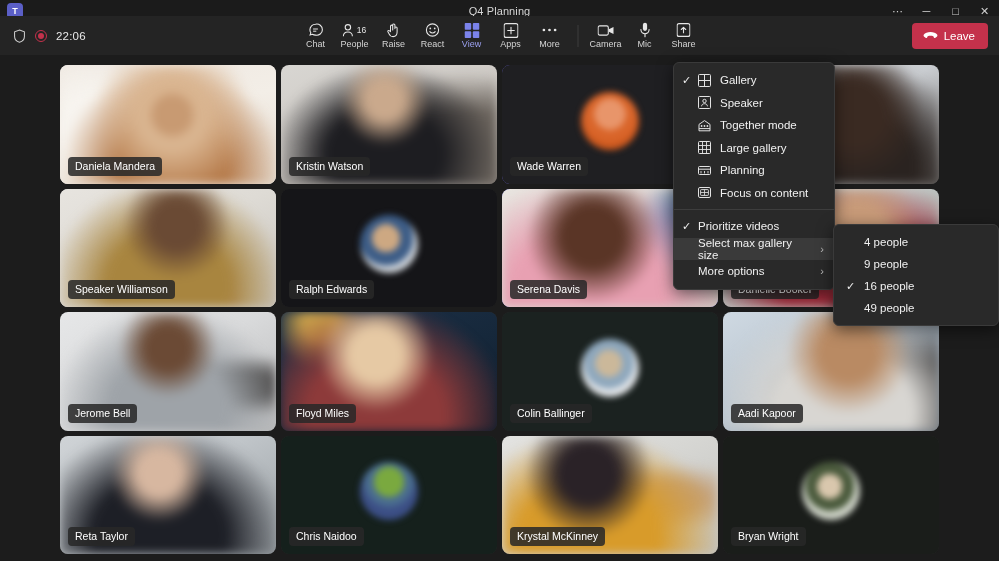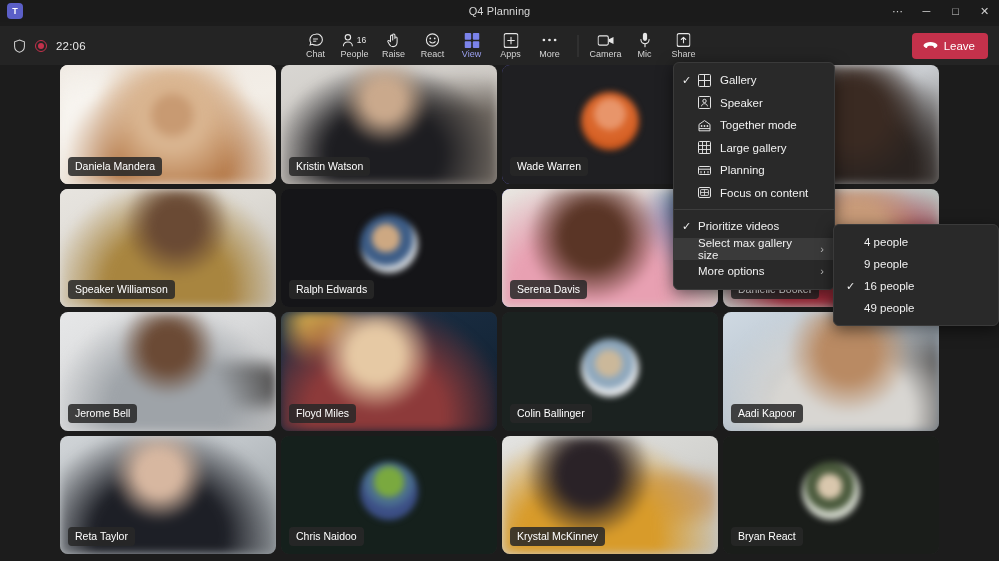--- a/index.html
+++ b/index.html
@@ -30,21 +30,21 @@
   .tb-controls {
     position: absolute; right: 0; top: 0; height: 22px; display: flex;
   }
   .tb-btn {
     width: 29px; height: 22px; display: flex; align-items: center;
     justify-content: center; color: #d0d0d0; font-size: 11px;
   }
 
   
   .toolbar {
-    position: absolute; top: 26px; left: 0; width: 999px; height: 39px;
+    position: absolute; top: 16px; left: 0; width: 999px; height: 39px;
     background: #242424; display: flex; align-items: center;
   }
   .tl-left { display: flex; align-items: center; gap: 9px; margin-left: 13px; }
   .shield { width: 13px; height: 14px; display:block; }
   .recdot {
     width: 12px; height: 12px; border-radius: 50%;
     border: 1.5px solid #c4314b; display: flex;
     align-items: center; justify-content: center;
   }
   .recdot i { width: 6px; height: 6px; border-radius: 50%; background: #c4314b; display:block; }
@@ -357,21 +357,21 @@
 
     <div class="tile">
       <div class="bg" style="background:linear-gradient(150deg,#e3e3e1 0%,#d7d7d4 45%,#c3c3bf 100%)"></div>
       <div class="person" style="background:radial-gradient(circle at 40% 32%, #2a2227 0 19%, rgba(0,0,0,0) 42%), radial-gradient(ellipse at 40% 86%, #d89b2a 0 38%, rgba(0,0,0,0) 74%), radial-gradient(ellipse at 76% 52%, #c3a07a 0 16%, rgba(0,0,0,0) 40%)"></div>
       <div class="nametag">Krystal McKinney</div>
     </div>
 
     <div class="tile">
       <div class="bg" style="background:#1a1d1a"></div>
       <div class="avatar" style="background:radial-gradient(circle at 48% 42%, #d9c7ad 0 28%, #4a5a3c 28% 54%, #cfd4c8 54% 100%)"></div>
-      <div class="nametag">Bryan React</div>
+      <div class="nametag">Bryan Wright</div>
     </div>
   </div>
 
   <div class="menu" id="view-menu">
     <div class="mi">
       <span class="check">✓</span>
       <span class="mic">
         <svg width="13" height="13" viewBox="0 0 13 13">
             <rect x=".5" y=".5" width="12" height="12" rx="1" fill="none" stroke="currentColor" stroke-width="1"></rect>
             <path d="M6.5.5v12M.5 6.5h12" stroke="currentColor" stroke-width="1"></path>

